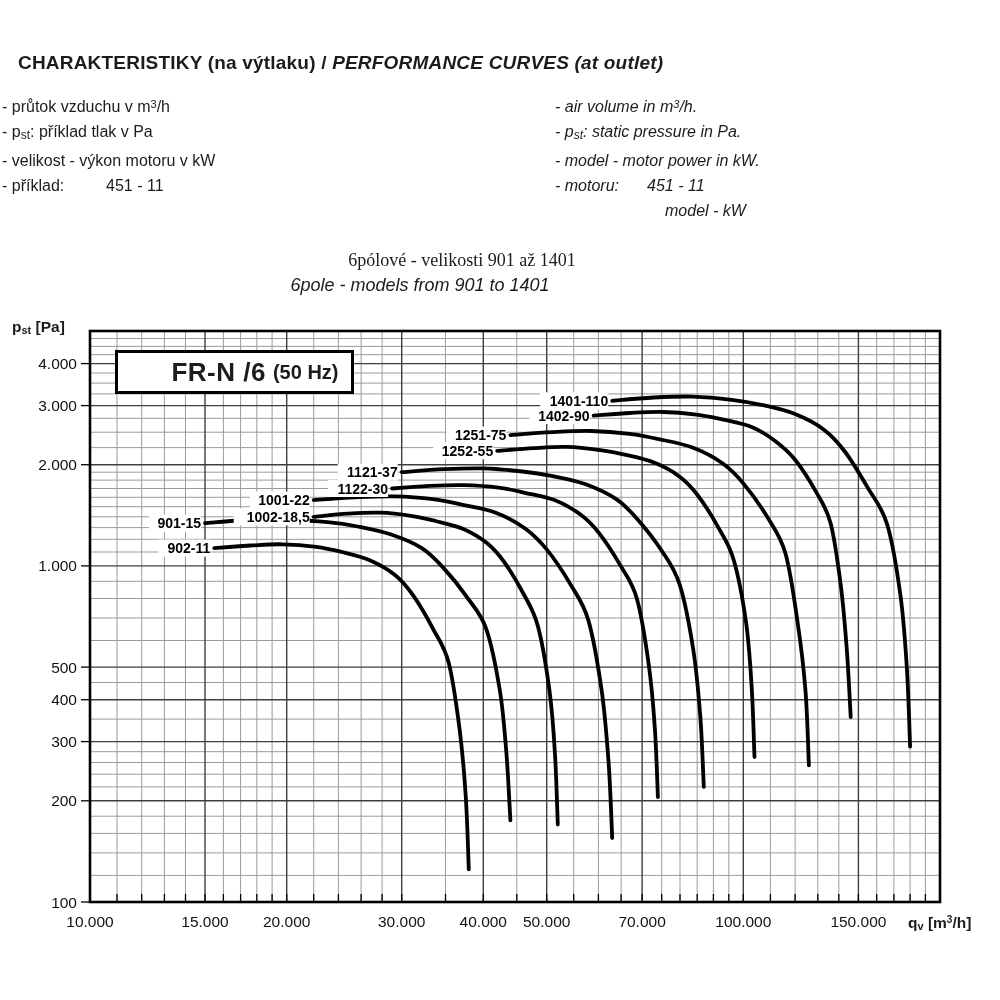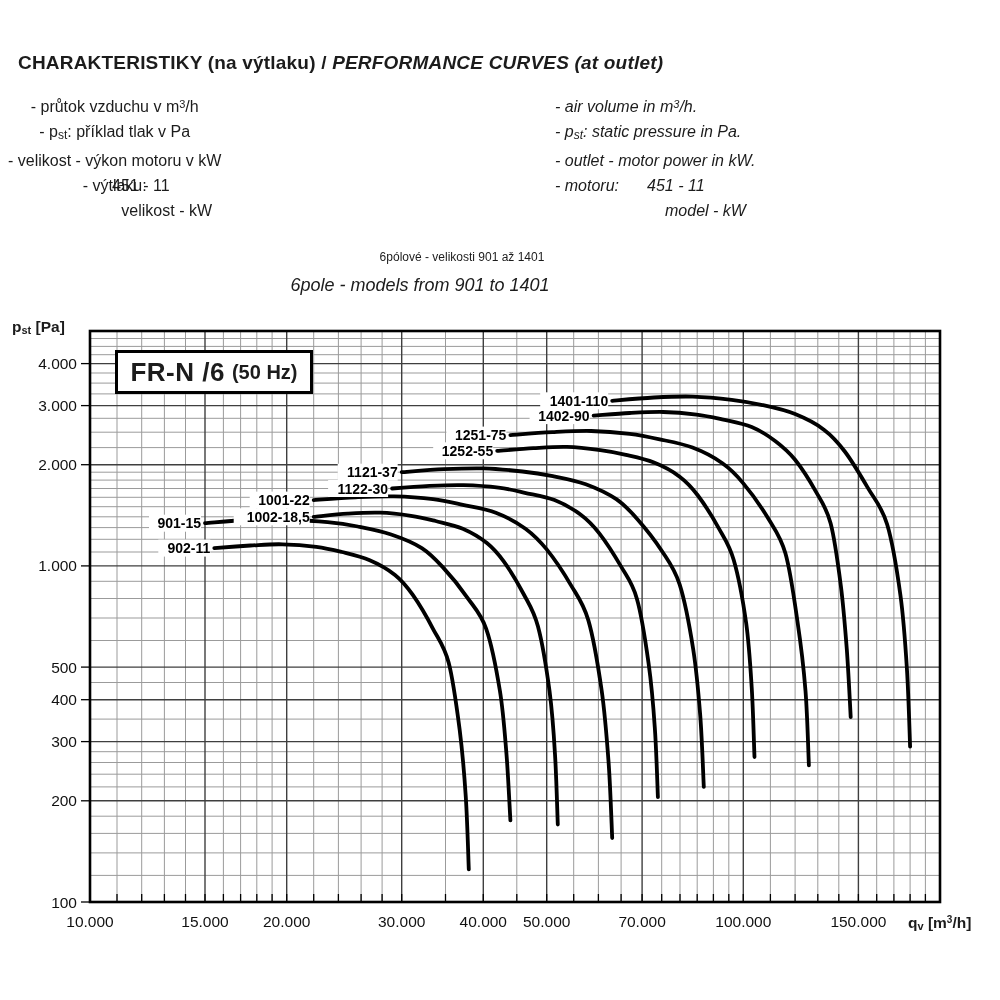--- a/index.html
+++ b/index.html
@@ -1,59 +1,58 @@
 <!DOCTYPE html>
 <html><head>
 <meta charset="utf-8">
 <style>
   html,body{margin:0;padding:0;background:#fff;}
   body{width:1000px;height:1000px;position:relative;font-family:"Liberation Sans",sans-serif;color:#1c1c1c;overflow:hidden;}
   .abs{position:absolute;}
   .title{left:18px;top:52px;font-size:19px;font-weight:bold;white-space:nowrap;letter-spacing:.2px;}
   .title .it{font-style:italic;}
   .notes{font-size:16px;line-height:25px;white-space:nowrap;}
-  .notes.cz{left:8px;top:92px;text-align:center;}
+  .notes.cz{left:2px;top:92px;}
   .notes.en{left:535px;top:92px;font-style:italic;margin-left:20px;}
   .notes sup{font-size:11px;vertical-align:4px;}
   .notes sub{font-size:12px;vertical-align:-2px;}
   .notes .exval{position:absolute;left:104px;}
   .notes.en .exval{left:92px;}
   .notes .r5{padding-left:104px;}
   .notes.en .r5{padding-left:110px;}
-  .sub1{left:0;top:250px;width:924px;text-align:center;font-size:12px;}
+  .sub1{left:0;top:250px;width:924px;text-align:center;font-size:18px;font-family:Liberation Serif, serif;}
   .sub2{left:0;top:275px;width:840px;text-align:center;font-size:18px;font-style:italic;}
-  .badge{left:115px;top:350px;width:192px;height:38px;border:3px solid #000;background:#fff;display:flex;align-items:center;justify-content:center;gap:7px;white-space:nowrap;}
+  .badge{left:115px;top:350px;width:192px;height:38px;border:3px solid #000;background:#fff;display:flex;align-items:center;justify-content:center;gap:7px;white-space:nowrap;padding-left:41px;}
   .badge .m{font-size:26px;font-weight:bold;letter-spacing:.5px;}
   .badge .f{font-size:20px;font-weight:bold;}
   .corner{font-size:15.5px;font-weight:bold;white-space:nowrap;}
   .corner sub{font-size:11px;vertical-align:-2px;}
   .corner sup{font-size:10px;vertical-align:5px;}
   .ylab{left:12px;top:318px;}
   .xlab{left:908px;top:914px;}
   svg{position:absolute;left:0;top:0;}
 </style>
 </head>
 <body>
 
 <div class="abs title">
   <span>CHARAKTERISTIKY (na výtlaku) / </span><span class="it">PERFORMANCE CURVES (at outlet)</span>
 </div>
 
 <div class="abs notes cz">
   <div><span>- průtok vzduchu v m</span><sup>3</sup><span>/h</span></div>
   <div><span>- p</span><sub>st</sub><span>: příklad tlak v Pa</span></div>
   <div>- velikost - výkon motoru v kW</div>
-  <div style="position:relative"><span>- výtlaku:</span><span class="exval">451 - 11</span></div>
-  <div class="r5">velikost - kW</div>
+  <div style="position:relative"><span>- příklad:</span><span class="exval">451 - 11</span></div>
 </div>
 
 <div class="abs notes en">
   <div><span>- air volume in m</span><sup>3</sup><span>/h.</span></div>
   <div><span>- p</span><sub>st</sub><span>: static pressure in Pa.</span></div>
-  <div>- outlet - motor power in kW.</div>
+  <div>- model - motor power in kW.</div>
   <div style="position:relative"><span>- motoru:</span><span class="exval">451 - 11</span></div>
   <div class="r5">model - kW</div>
 </div>
 
 <div class="abs sub1">6pólové - velikosti 901 až 1401</div>
 <div class="abs sub2">6pole - models from 901 to 1401</div>
 
 <svg id="chart-svg" width="1000" height="1000" viewBox="0 0 1000 1000">
     <g stroke="#9b9b9b" stroke-width="1">
       <line x1="117.0" y1="331" x2="117.0" y2="902"></line>

